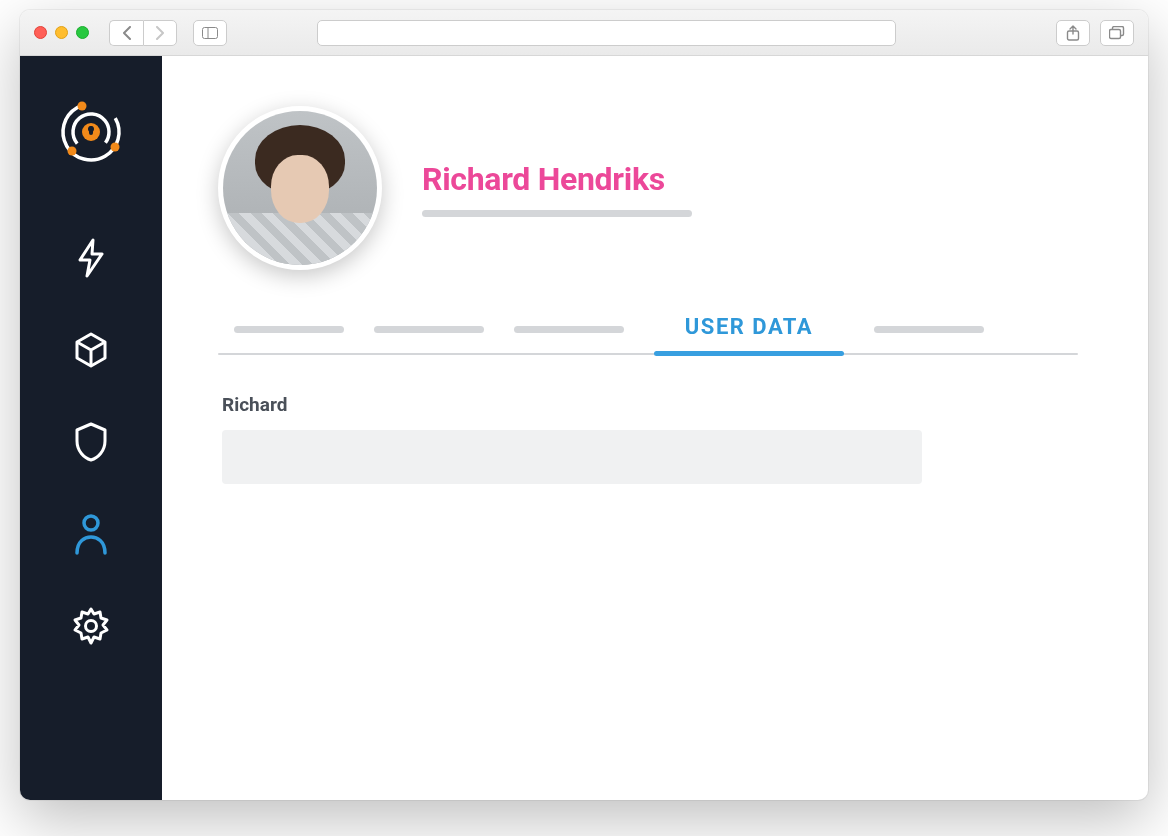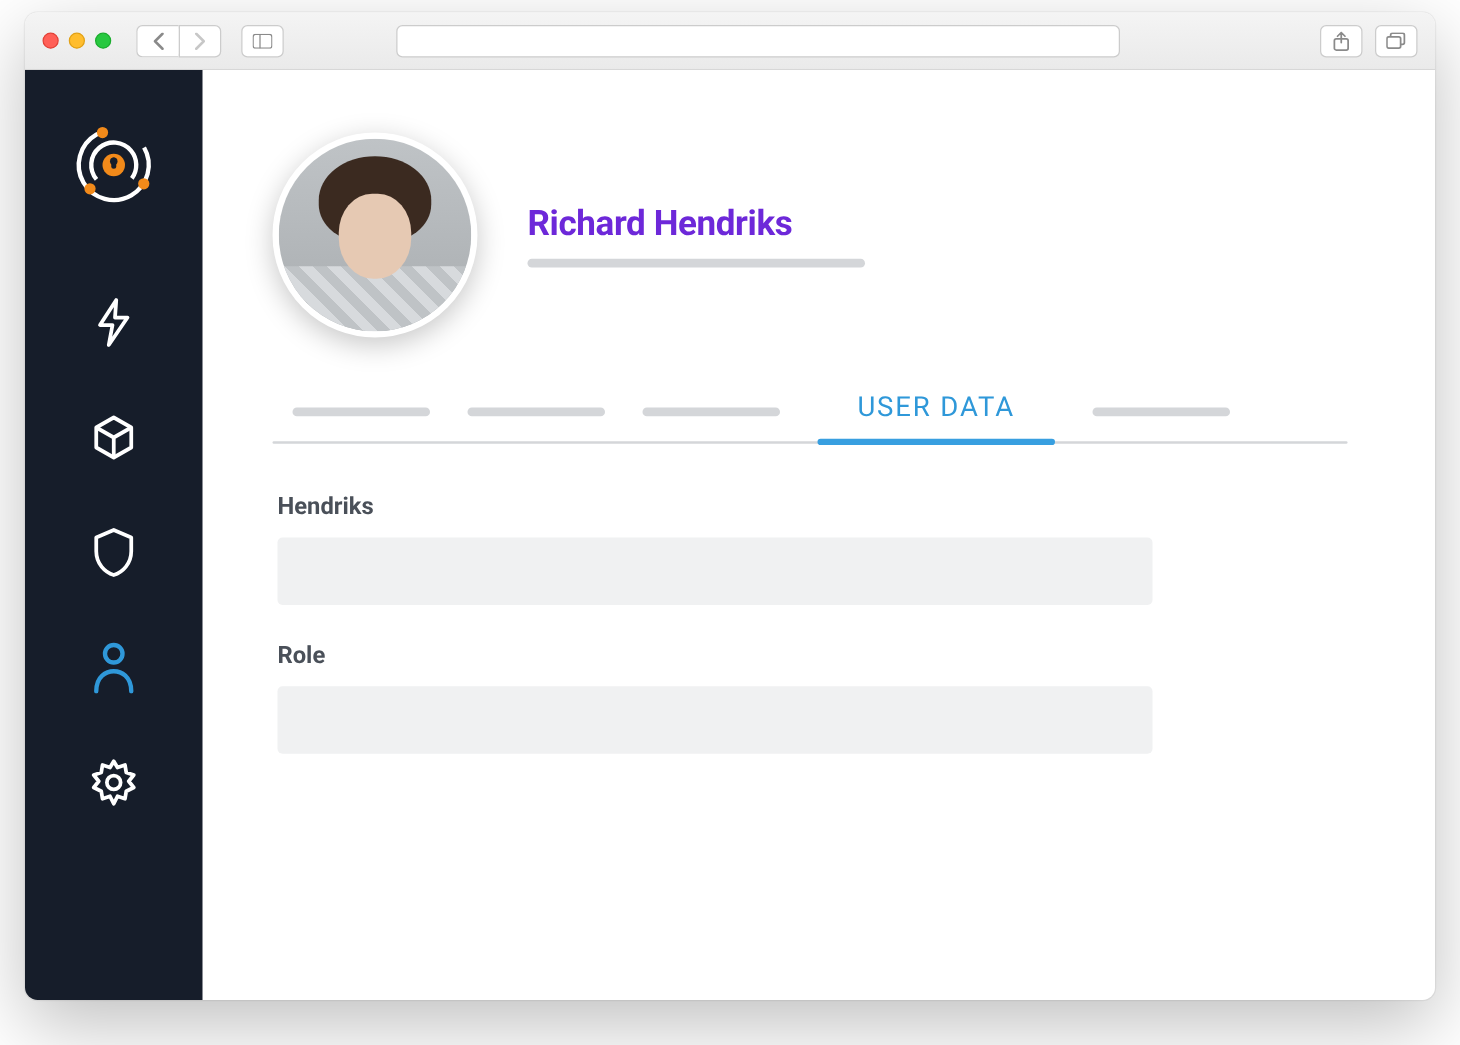--- a/index.html
+++ b/index.html
@@ -140,23 +140,23 @@
       width:58px; height:68px;
       background:#e6c9b3;
       border-radius:46% 46% 48% 48%;
     }
     .avatar-shirt{
       position:absolute;
       bottom:0; left:0; right:0; height:52px;
       background: repeating-linear-gradient(45deg,#d7dadd 0 8px,#bfc3c6 8px 16px);
     }
     .profile-name {
-      font-size: 28px;
+      font-size: 32px;
       font-weight: 700;
-      color: #6d28d9;
+      color: #ec4899;
       margin-bottom: 12px;
       letter-spacing: -0.3px;
     }
     .name-underline {
       width: 270px;
       height: 7px;
       background: #d4d6d9;
       border-radius: 4px;
     }
     
@@ -167,21 +167,21 @@
       padding: 0 16px 0 16px;
       position:relative;
     }
     .tab-placeholder {
       height: 7px;
       background: #d4d6d9;
       border-radius: 4px;
     }
     .tab-active {
       font-size: 22px;
-      font-weight: 400;
+      font-weight: 700;
       letter-spacing: 1.5px;
       color: #2f98d9;
       text-align:center;
       padding: 0 4px 6px;
     }
     .tabs-underline {
       height: 2px;
       background: #d4d6d9;
       border-radius: 2px;
       margin-top: 8px;
@@ -340,23 +340,19 @@
           <div class="tab-active" style="width:190px">USER DATA</div>
           <div class="tab-placeholder" style="width:110px"></div>
         </div>
         <div class="tabs-underline">
           <div class="active-bar" id="active-bar" style="left:436px; width:190px;"></div>
         </div>
       </div>
 
       <div class="form">
         <div class="field">
-          <div class="field-label">Hendriks</div>
-          <input class="field-input" type="text" value="" style="">
-        </div>
-        <div class="field">
-          <div class="field-label">Role</div>
+          <div class="field-label">Richard</div>
           <input class="field-input" type="text" value="" style="">
         </div>
       </div>
     </div>
   </div>
 </div>
 
 </body></html>

